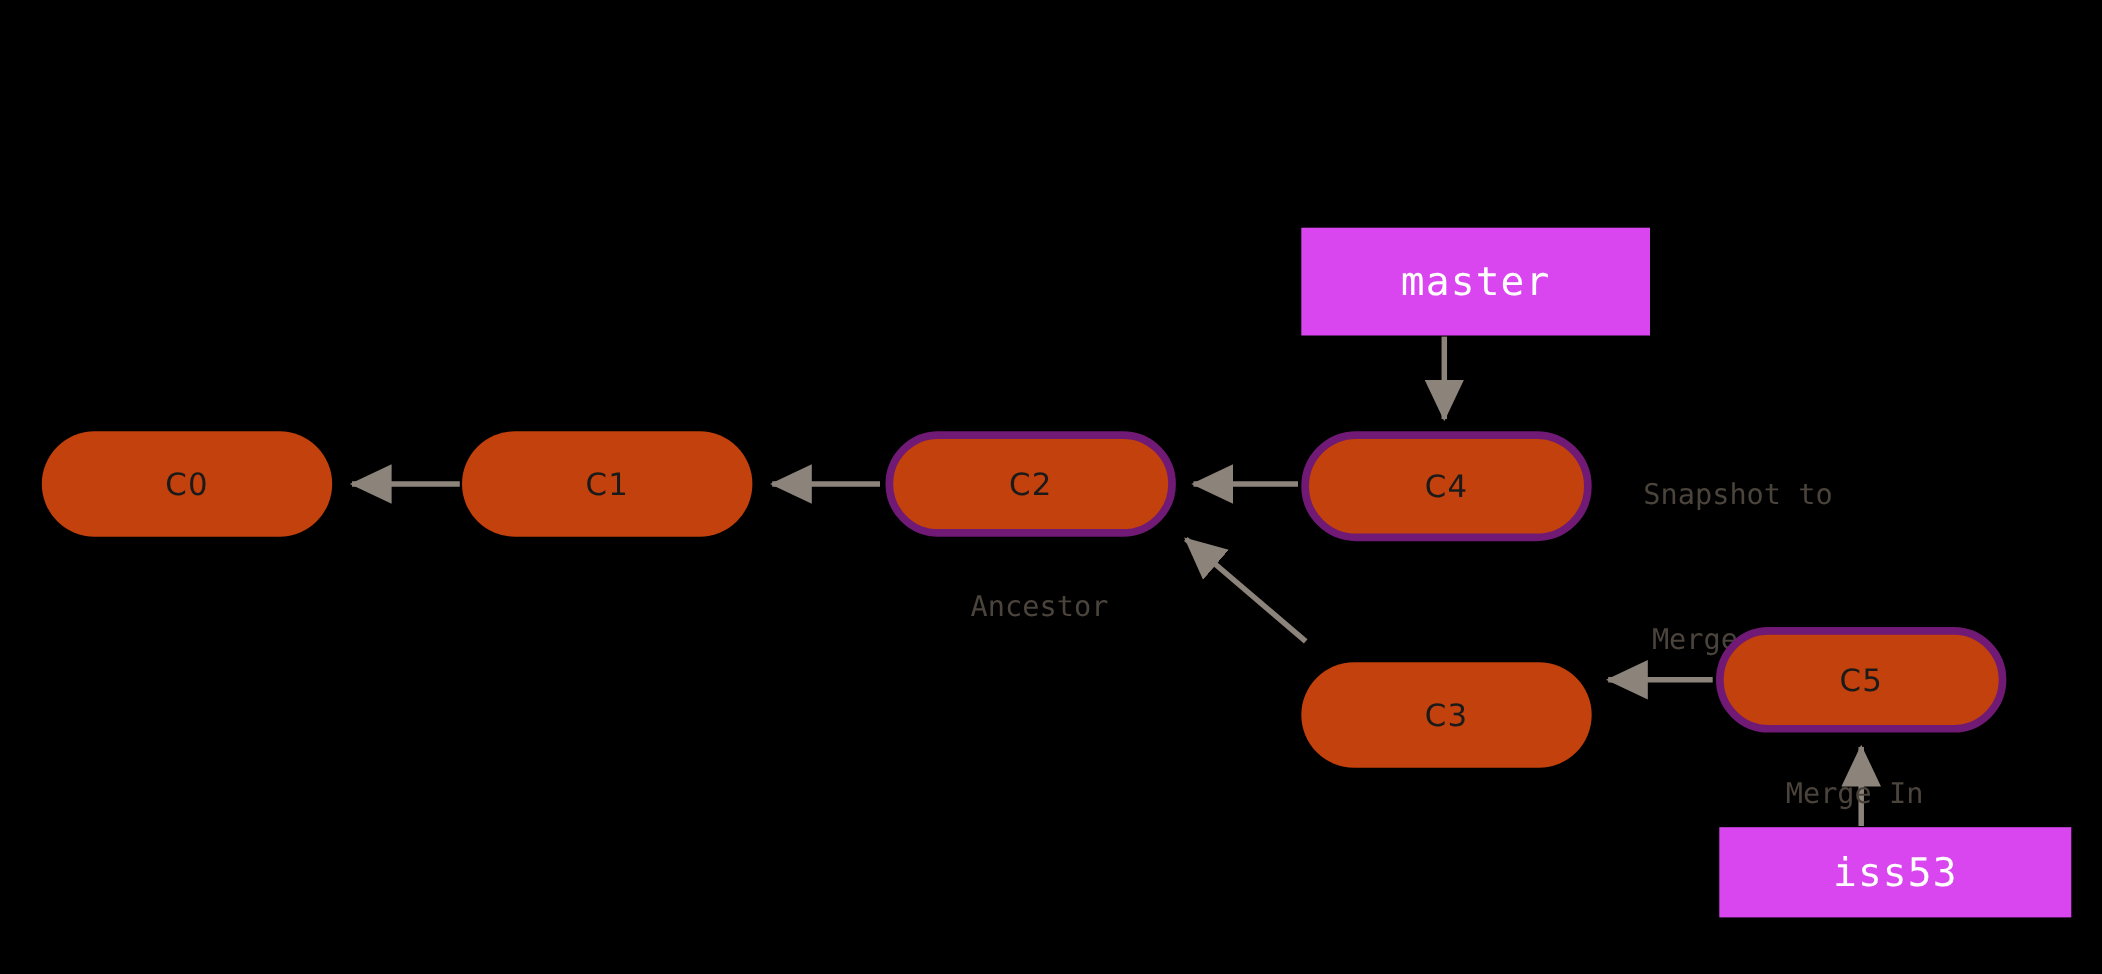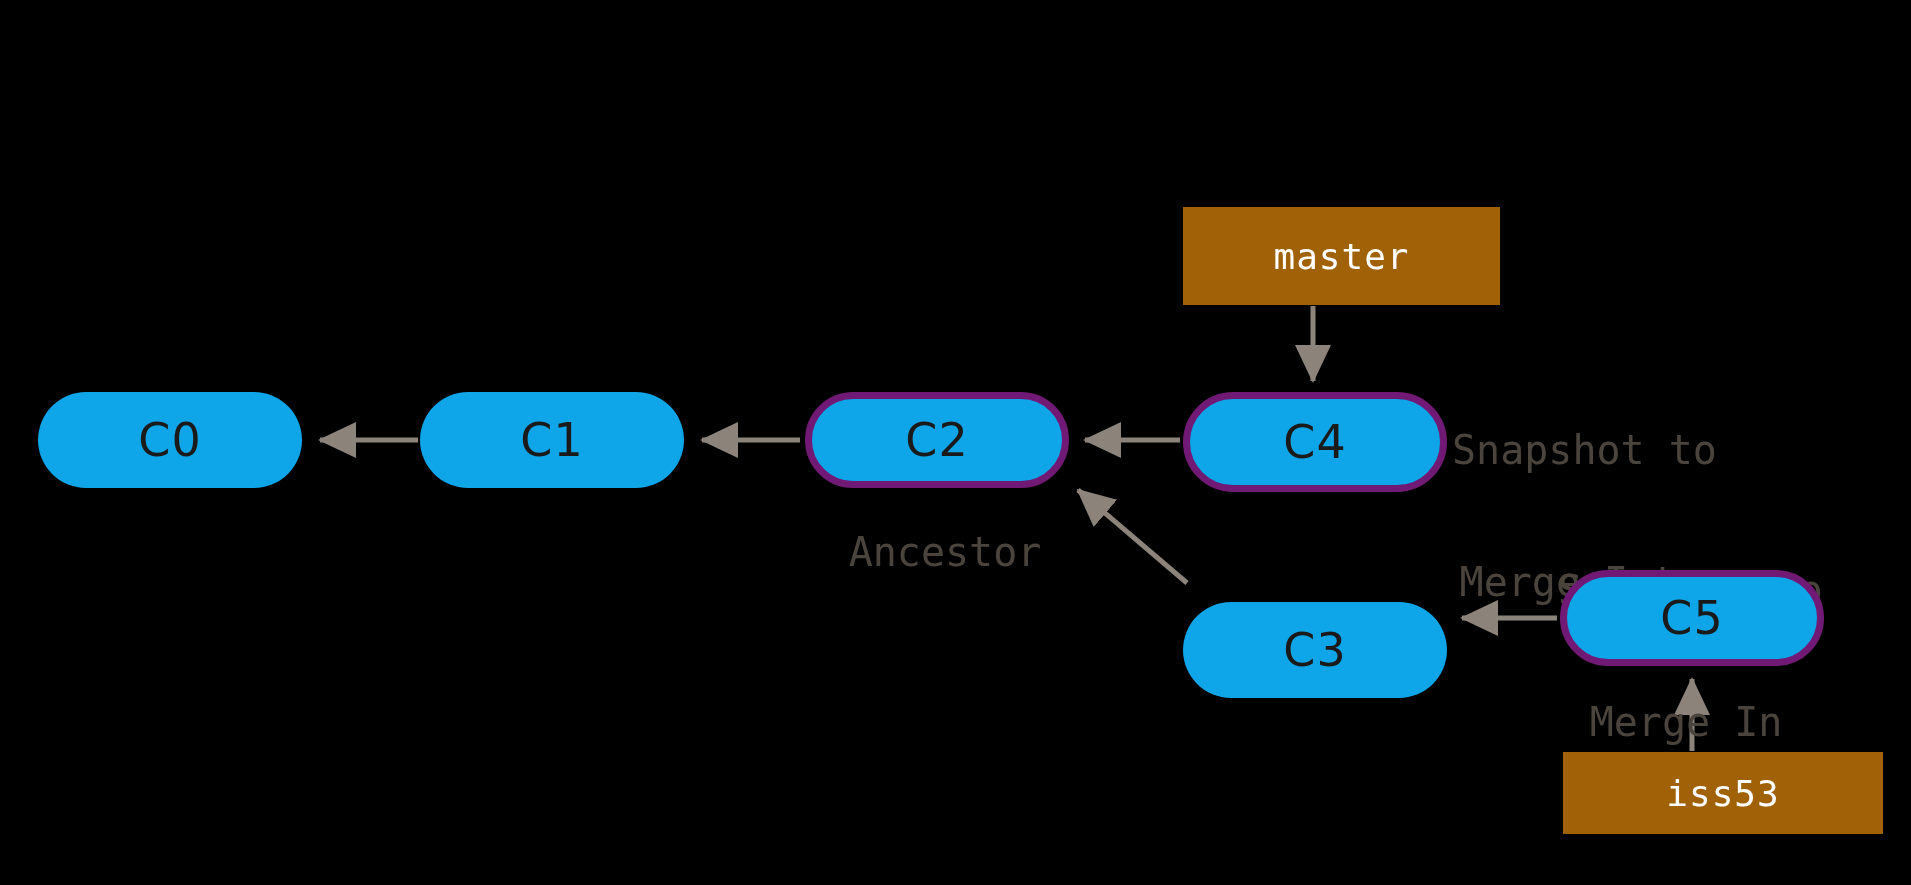--- a/index.html
+++ b/index.html
@@ -21,52 +21,52 @@
     position: absolute;
     left: 0;
     top: 0;
     width: 1911px;
     height: 885px;
     pointer-events: none;
   }
   .commit {
     position: absolute;
     box-sizing: border-box;
-    background: #0ea5e9;
+    background: #c2410c;
     border-radius: 999px;
     display: flex;
     align-items: center;
     justify-content: center;
     color: #1a1a1a;
     font-family: "DejaVu Sans", "Liberation Sans", sans-serif;
-    font-size: 46px;
+    font-size: 28px;
     letter-spacing: 1px;
     z-index: 3;
   }
   .commit.highlight {
     border: 7px solid #701a75;
   }
   .branch-label {
     position: absolute;
     box-sizing: border-box;
-    background: #a16207;
+    background: #d946ef;
     display: flex;
     align-items: center;
     justify-content: center;
     color: #ffffff;
     font-family: "DejaVu Sans Mono", "Liberation Mono", monospace;
     font-size: 36px;
     letter-spacing: 1px;
     z-index: 3;
   }
   .annot {
     position: absolute;
     color: #4b443c;
     font-family: "DejaVu Sans Mono", "Liberation Mono", monospace;
-    font-size: 40px;
+    font-size: 26px;
     line-height: 44px;
     text-align: center;
     white-space: pre;
     z-index: 2;
   }
 </style>
 </head>
 <body>
 
 <div id="stage">

